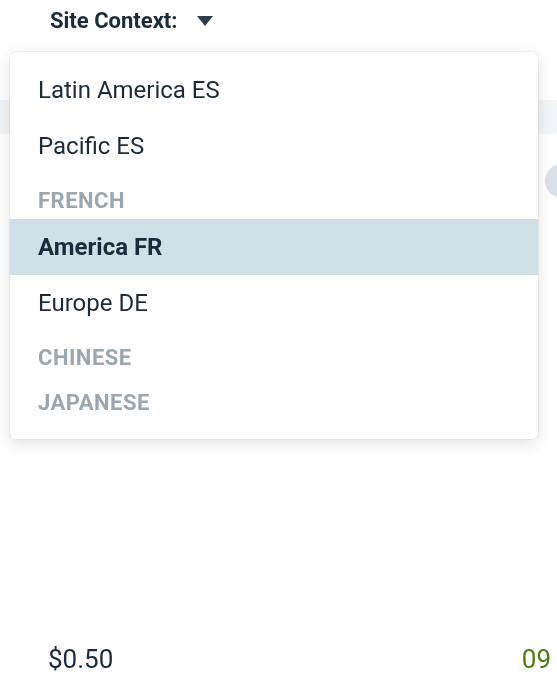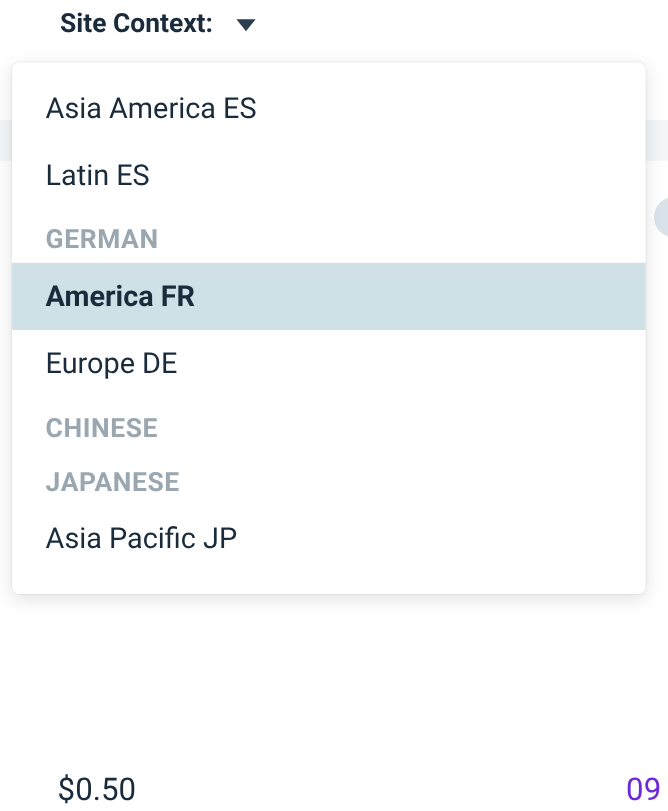--- a/index.html
+++ b/index.html
@@ -75,21 +75,21 @@
       align-items: flex-end;
       padding: 0 6px 2px 36px;
       z-index: 1;
     }
     .bg-price {
       font-size: 26px;
       color: #1a2b3c;
     }
     .bg-id {
       font-size: 26px;
-      color: #6d28d9;
+      color: #4d7c0f;
     }
     .bg-strip {
       position: absolute;
       top: 100px;
       left: 0;
       right: 0;
       height: 34px;
       background: #f3f6f8;
       z-index: 0;
     }
@@ -109,26 +109,25 @@
 
 <div class="bg-strip"></div>
 <div class="bg-dot"></div>
 
 <div class="header-row">
   <span class="header-label">Site Context:</span>
   <span class="caret"></span>
 </div>
 
 <div class="dropdown" id="dropdown">
-    <div class="dd-item">Asia America ES</div>
-    <div class="dd-item">Latin ES</div>
-    <div class="dd-group">GERMAN</div>
+    <div class="dd-item">Latin America ES</div>
+    <div class="dd-item">Pacific ES</div>
+    <div class="dd-group">FRENCH</div>
     <div class="dd-item selected">America FR</div>
     <div class="dd-item">Europe DE</div>
     <div class="dd-group">CHINESE</div>
     <div class="dd-group">JAPANESE</div>
-    <div class="dd-item">Asia Pacific JP</div>
   </div>
 
 <div class="bg-row">
   <span class="bg-price">$0.50</span>
   <span class="bg-id">09</span>
 </div>
 
 </body></html>

